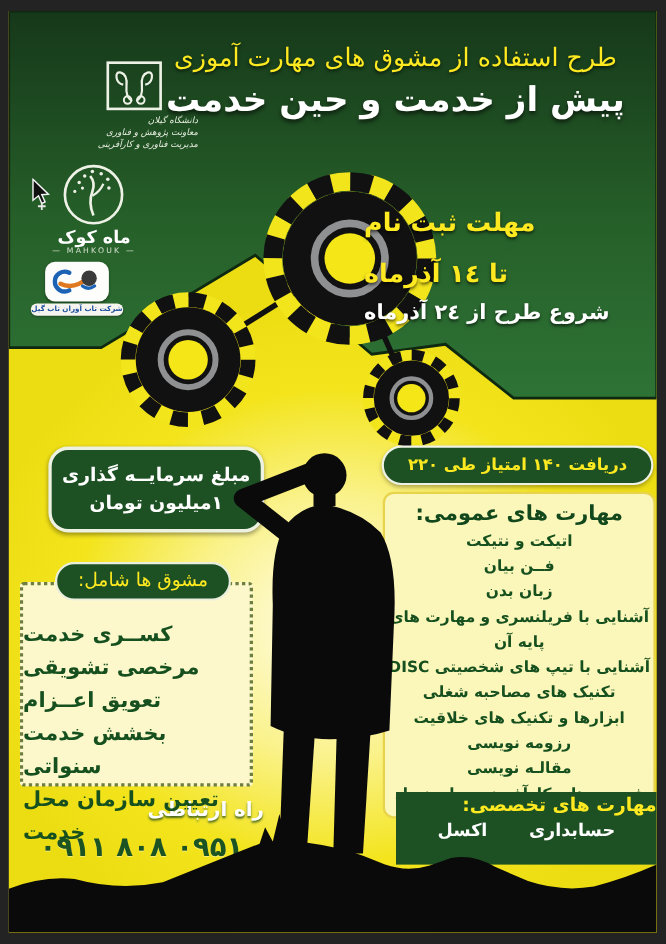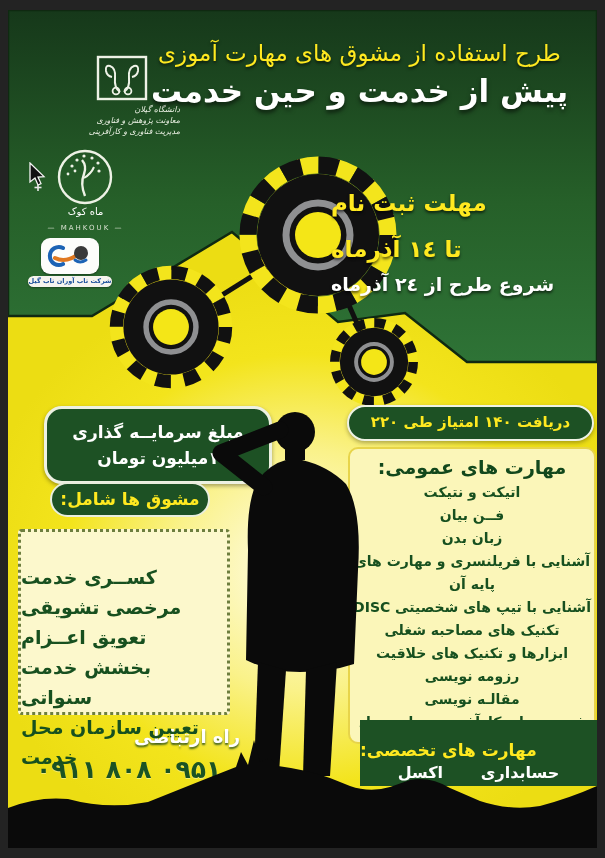--- a/index.html
+++ b/index.html
@@ -12,57 +12,57 @@
   
   .title-block{position:absolute;left:118px;right:4px;top:30px;text-align:center;direction:rtl}
   .title-l1{color:#ffe920;font-size:23px;font-weight:normal;text-shadow:0 2px 3px rgba(0,0,0,.6)}
   .title-l2{color:#ffffff;font-size:31px;font-weight:bold;margin-top:7px;text-shadow:0 3px 4px rgba(0,0,0,.6)}
   
   .uog{position:absolute;left:86px;top:44px;width:56px;height:48px}
   .uog-captions{position:absolute;left:52px;top:94px;width:120px;text-align:right;direction:rtl}
   .uog-captions div{color:#e9efe2;font-size:8px;line-height:11px;font-style:italic}
   .mahkouk{position:absolute;left:46px;top:138px;width:62px;height:58px}
   .mahkouk-fa{position:absolute;left:30px;top:196px;width:95px;text-align:center;color:#fff;
-              font-size:10px;font-weight:normal;direction:rtl}
+              font-size:16px;font-weight:bold;direction:rtl}
   .mahkouk-en{position:absolute;left:30px;top:214px;width:95px;text-align:center;color:#d7e0cf;
               font-size:7px;letter-spacing:2px}
   .company-card{position:absolute;left:20px;top:228px;width:84px;height:56px;text-align:center}
   .company-card .glyph{width:58px;height:36px;margin:0 auto;background:#fdfdfb;border-radius:9px;
                        display:flex;align-items:center;justify-content:center;box-shadow:0 1px 2px rgba(0,0,0,.4)}
   .company-caption{margin-top:2px;background:#f6f4ee;border-radius:7px;color:#1b4f9c;font-size:6.5px;
                    font-weight:bold;line-height:11px;direction:rtl;box-shadow:0 1px 2px rgba(0,0,0,.35)}
   
   .deadline{position:absolute;left:323px;right:8px;top:180px;text-align:left;direction:rtl}
   .dl1,.dl2{color:#ffe920;font-size:23px;font-weight:bold;text-shadow:0 2px 3px rgba(0,0,0,.65)}
   .dl2{margin-top:20px}
   .dl3{color:#fff;font-size:19px;font-weight:bold;margin-top:11px;text-shadow:0 2px 3px rgba(0,0,0,.65)}
   
   .invest-box{position:absolute;left:36px;top:396px;width:178px;background:#1d5124;
-      border:3px solid #edf1e2;border-radius:18px;padding:10px 22px;text-align:center;direction:rtl;
+      border:3px solid #edf1e2;border-radius:18px;padding:10px 6px;text-align:center;direction:rtl;
       box-shadow:0 2px 4px rgba(0,0,0,.35)}
   .invest-box div{color:#fff;font-size:17px;font-weight:bold;line-height:26px}
   .points-pill{position:absolute;left:339px;top:395px;width:247px;height:36px;background:#1d5124;
       border:2.5px solid #eef2e4;border-radius:19px;box-sizing:border-box;text-align:center;direction:rtl;
       color:#ffe920;font-size:15px;font-weight:bold;line-height:31px;box-shadow:0 2px 4px rgba(0,0,0,.3)}
   
-  .incent-pill{position:absolute;left:42px;top:472px;width:160px;height:35px;background:#1d5124;
+  .incent-pill{position:absolute;left:42px;top:501px;width:160px;height:35px;background:#1d5124;
       border:2px solid #e9eedd;border-radius:18px;box-sizing:border-box;text-align:center;direction:rtl;
-      color:#ffe920;font-size:17px;font-weight:bold;line-height:30px;z-index:4}
+      color:#ffe920;font-size:17px;font-weight:normal;line-height:30px;z-index:4}
   .incent-panel{position:absolute;left:10px;top:519px;width:212px;height:186px;background:#fcf8cc;
       border:3px dotted #6d7e3e;border-radius:4px;box-sizing:border-box;padding-top:30px;
       text-align:left;direction:rtl;z-index:3}
   .incent-panel .item{color:#17501f;font-size:19px;font-weight:bold;line-height:30px}
   
   .skills-panel{position:absolute;left:340px;top:437px;width:248px;height:297px;background:#fbf6b9;
       border:2px solid #e7d44a;border-radius:10px;box-sizing:border-box;padding:5px 3px;
       text-align:center;direction:rtl;z-index:2}
   .skills-header{color:#12481c;font-size:19px;font-weight:bold;margin:2px 0 3px}
   .skills-panel .item{color:#17501f;font-size:14px;font-weight:bold;line-height:23px}
   .spec-box{position:absolute;left:352px;top:710px;width:237px;height:66px;background:#1d5124;
-      box-sizing:border-box;padding-top:20px;text-align:left;direction:rtl;z-index:2}
+      box-sizing:border-box;padding-top:2px;text-align:right;direction:rtl;z-index:2}
   .spec-header{color:#ffe920;font-size:17px;font-weight:bold}
   .spec-items{display:flex;justify-content:space-evenly;direction:rtl;margin-top:3px}
   .spec-items .item{color:#fff;font-size:16px;font-weight:bold}
   
   .contact{position:absolute;left:28px;top:716px;width:204px;z-index:2}
   .contact-header{color:#fff;font-size:18px;font-weight:bold;direction:rtl;
                   text-shadow:0 2px 2px rgba(23,66,28,.8)}
   .contact-phone{color:#1b5323;font-size:25px;font-weight:bold;letter-spacing:3px;margin-top:8px;
                  direction:ltr;text-shadow:0 1px 0 rgba(255,255,255,.4)}
   .cursor{position:absolute;left:20px;top:152px;z-index:9}

